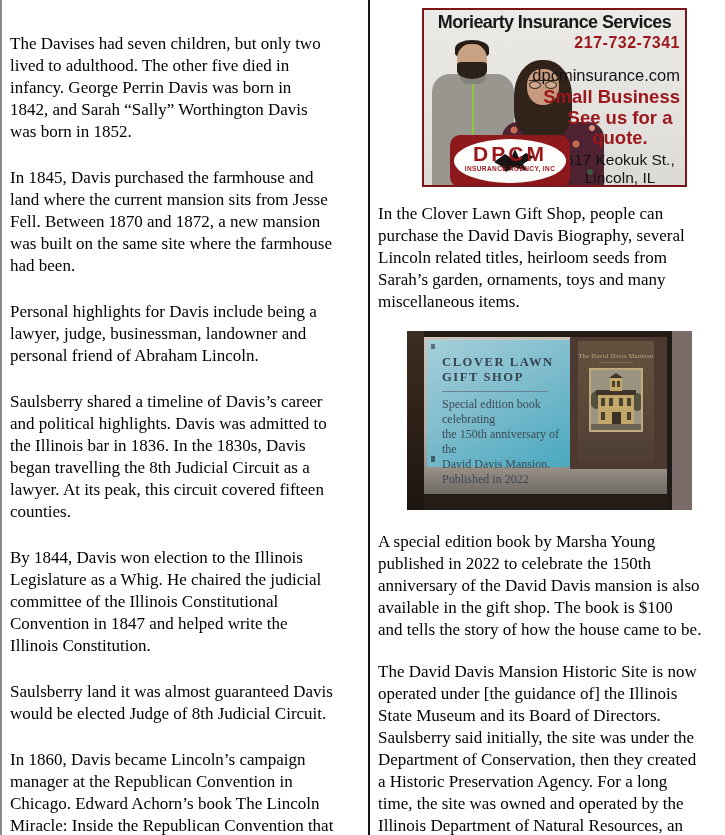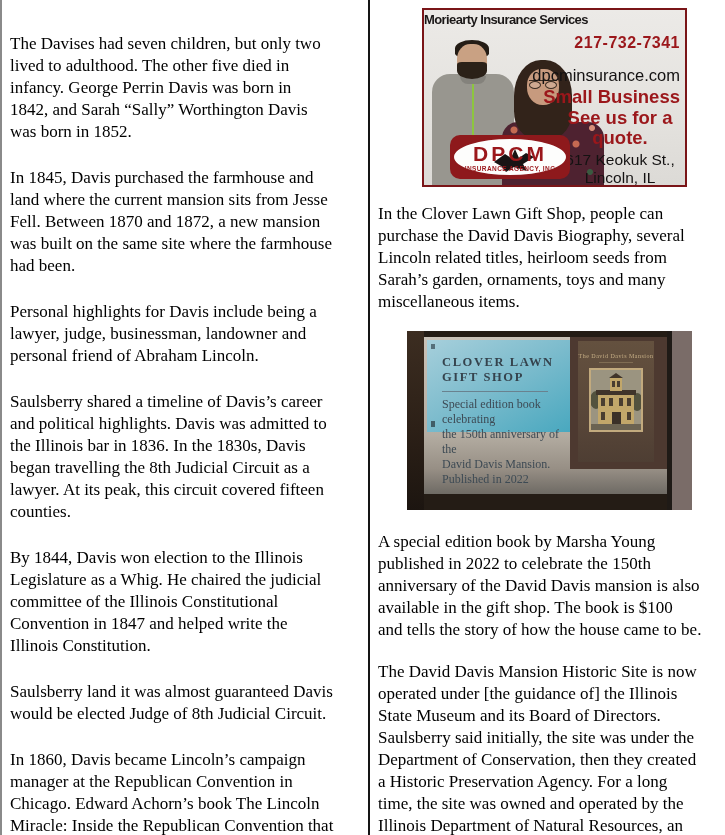--- a/index.html
+++ b/index.html
@@ -33,21 +33,21 @@
   .ad {
     position: relative; width: 265px; height: 179px;
     margin: 8px 0 0 44px;
     border: 2px solid #7a1518;
     background: linear-gradient(180deg, #eceae7 0%, #e4e2de 60%, #dcdad6 100%);
     font-family: "Liberation Sans", sans-serif;
     overflow: hidden;
   }
   .ad-title {
     position: absolute; top: 2px; left: 0; right: 0;
-    text-align: left; font-weight: bold; font-size: 13px;
+    text-align: center; font-weight: bold; font-size: 18px;
     letter-spacing: -0.6px; color: #1a1717;
   }
   .ad-phone {
     position: absolute; top: 24px; right: 5px;
     font-weight: bold; font-size: 16px; letter-spacing: 0.5px; color: #9b171b;
   }
   .ad-web {
     position: absolute; top: 56px; right: 5px;
     font-size: 16.5px; color: #141212; text-align: right;
   }
@@ -88,21 +88,21 @@
       radial-gradient(circle at 30px 20px, #d8907a 2.5px, transparent 3.5px),
       radial-gradient(circle at 52px 10px, #3a5a40 3px, transparent 4px),
       radial-gradient(circle at 74px 22px, #c46a52 3px, transparent 4px),
       radial-gradient(circle at 90px 6px, #d8907a 2.5px, transparent 3.5px),
       radial-gradient(circle at 20px 40px, #3a5a40 3px, transparent 4px),
       radial-gradient(circle at 64px 44px, #d8907a 3px, transparent 4px),
       radial-gradient(circle at 88px 50px, #3a5a40 2.5px, transparent 3.5px);
   }
 
   
-  .logo { position: absolute; left: 26px; top: 125px; width: 120px; height: 44px; z-index: 6; }
+  .logo { position: absolute; left: 26px; top: 125px; width: 120px; height: 52px; z-index: 6; }
   .logo-bg { position: absolute; inset: 0; background: #8e191c; border-radius: 10px; }
   .logo-oval { position: absolute; inset: 2px; background: #fdfdfc; border: 2px solid #8e191c; border-radius: 50%; overflow: hidden; }
   .logo-eagle { position: absolute; left: 38px; top: 8px; z-index: 1; }
   .logo-text {
     position: relative; z-index: 2; text-align: center; margin-top: 4px;
     font-family: "Liberation Sans", sans-serif; font-weight: bold;
     font-size: 21px; letter-spacing: 3px; color: #9b171b; line-height: 22px;
   }
   .logo-sub {
     position: relative; z-index: 2; text-align: center;
@@ -116,21 +116,21 @@
     margin: 18px 0 0 29px; background: #241c15; overflow: hidden;
   }
   .photo-left-strip { position: absolute; left: 0; top: 0; width: 17px; height: 100%;
     background: linear-gradient(180deg, #3c2d21 0%, #2c2017 55%, #1c1510 100%); }
   .photo-wall { position: absolute; right: 0; top: 0; width: 20px; height: 100%; background: #7a6c68; }
   .photo-pole { position: absolute; right: 20px; top: 0; width: 5px; height: 100%; background: #1f1a16; }
   .screen { position: absolute; left: 17px; right: 25px; top: 6px; bottom: 16px;
     background: linear-gradient(180deg, #c9c2b8 0%, #b4ada2 62%, #978f85 84%, #6e6a64 100%); }
   .proj { position: absolute; left: 146px; top: 0; width: 97px; height: 132px; background: #4d3930; }
   .slide {
-    position: absolute; left: 3px; top: 3px; width: 143px; height: 92px;
+    position: absolute; left: 3px; top: 3px; width: 143px; height: 127px;
     background: linear-gradient(150deg, #a6cfdb 0%, #7dbccd 48%, #49a8bf 100%);
   }
   .slide-mark-top { position: absolute; left: 4px; top: 4px; width: 4px; height: 5px; background: #2e3e46; opacity: .65; }
   .slide-mark-bot { position: absolute; left: 4px; bottom: 5px; width: 4px; height: 6px; background: #2e3e46; opacity: .75; }
   .slide-title {
     margin: 15px 0 0 15px; font-size: 12.5px; line-height: 15px;
     letter-spacing: 1.6px; font-weight: bold; color: #35434d; white-space: pre-line;
   }
   .slide-rule { margin: 6px 0 0 15px; width: 106px; border-top: 1px solid #69828f; }
   .slide-body {

